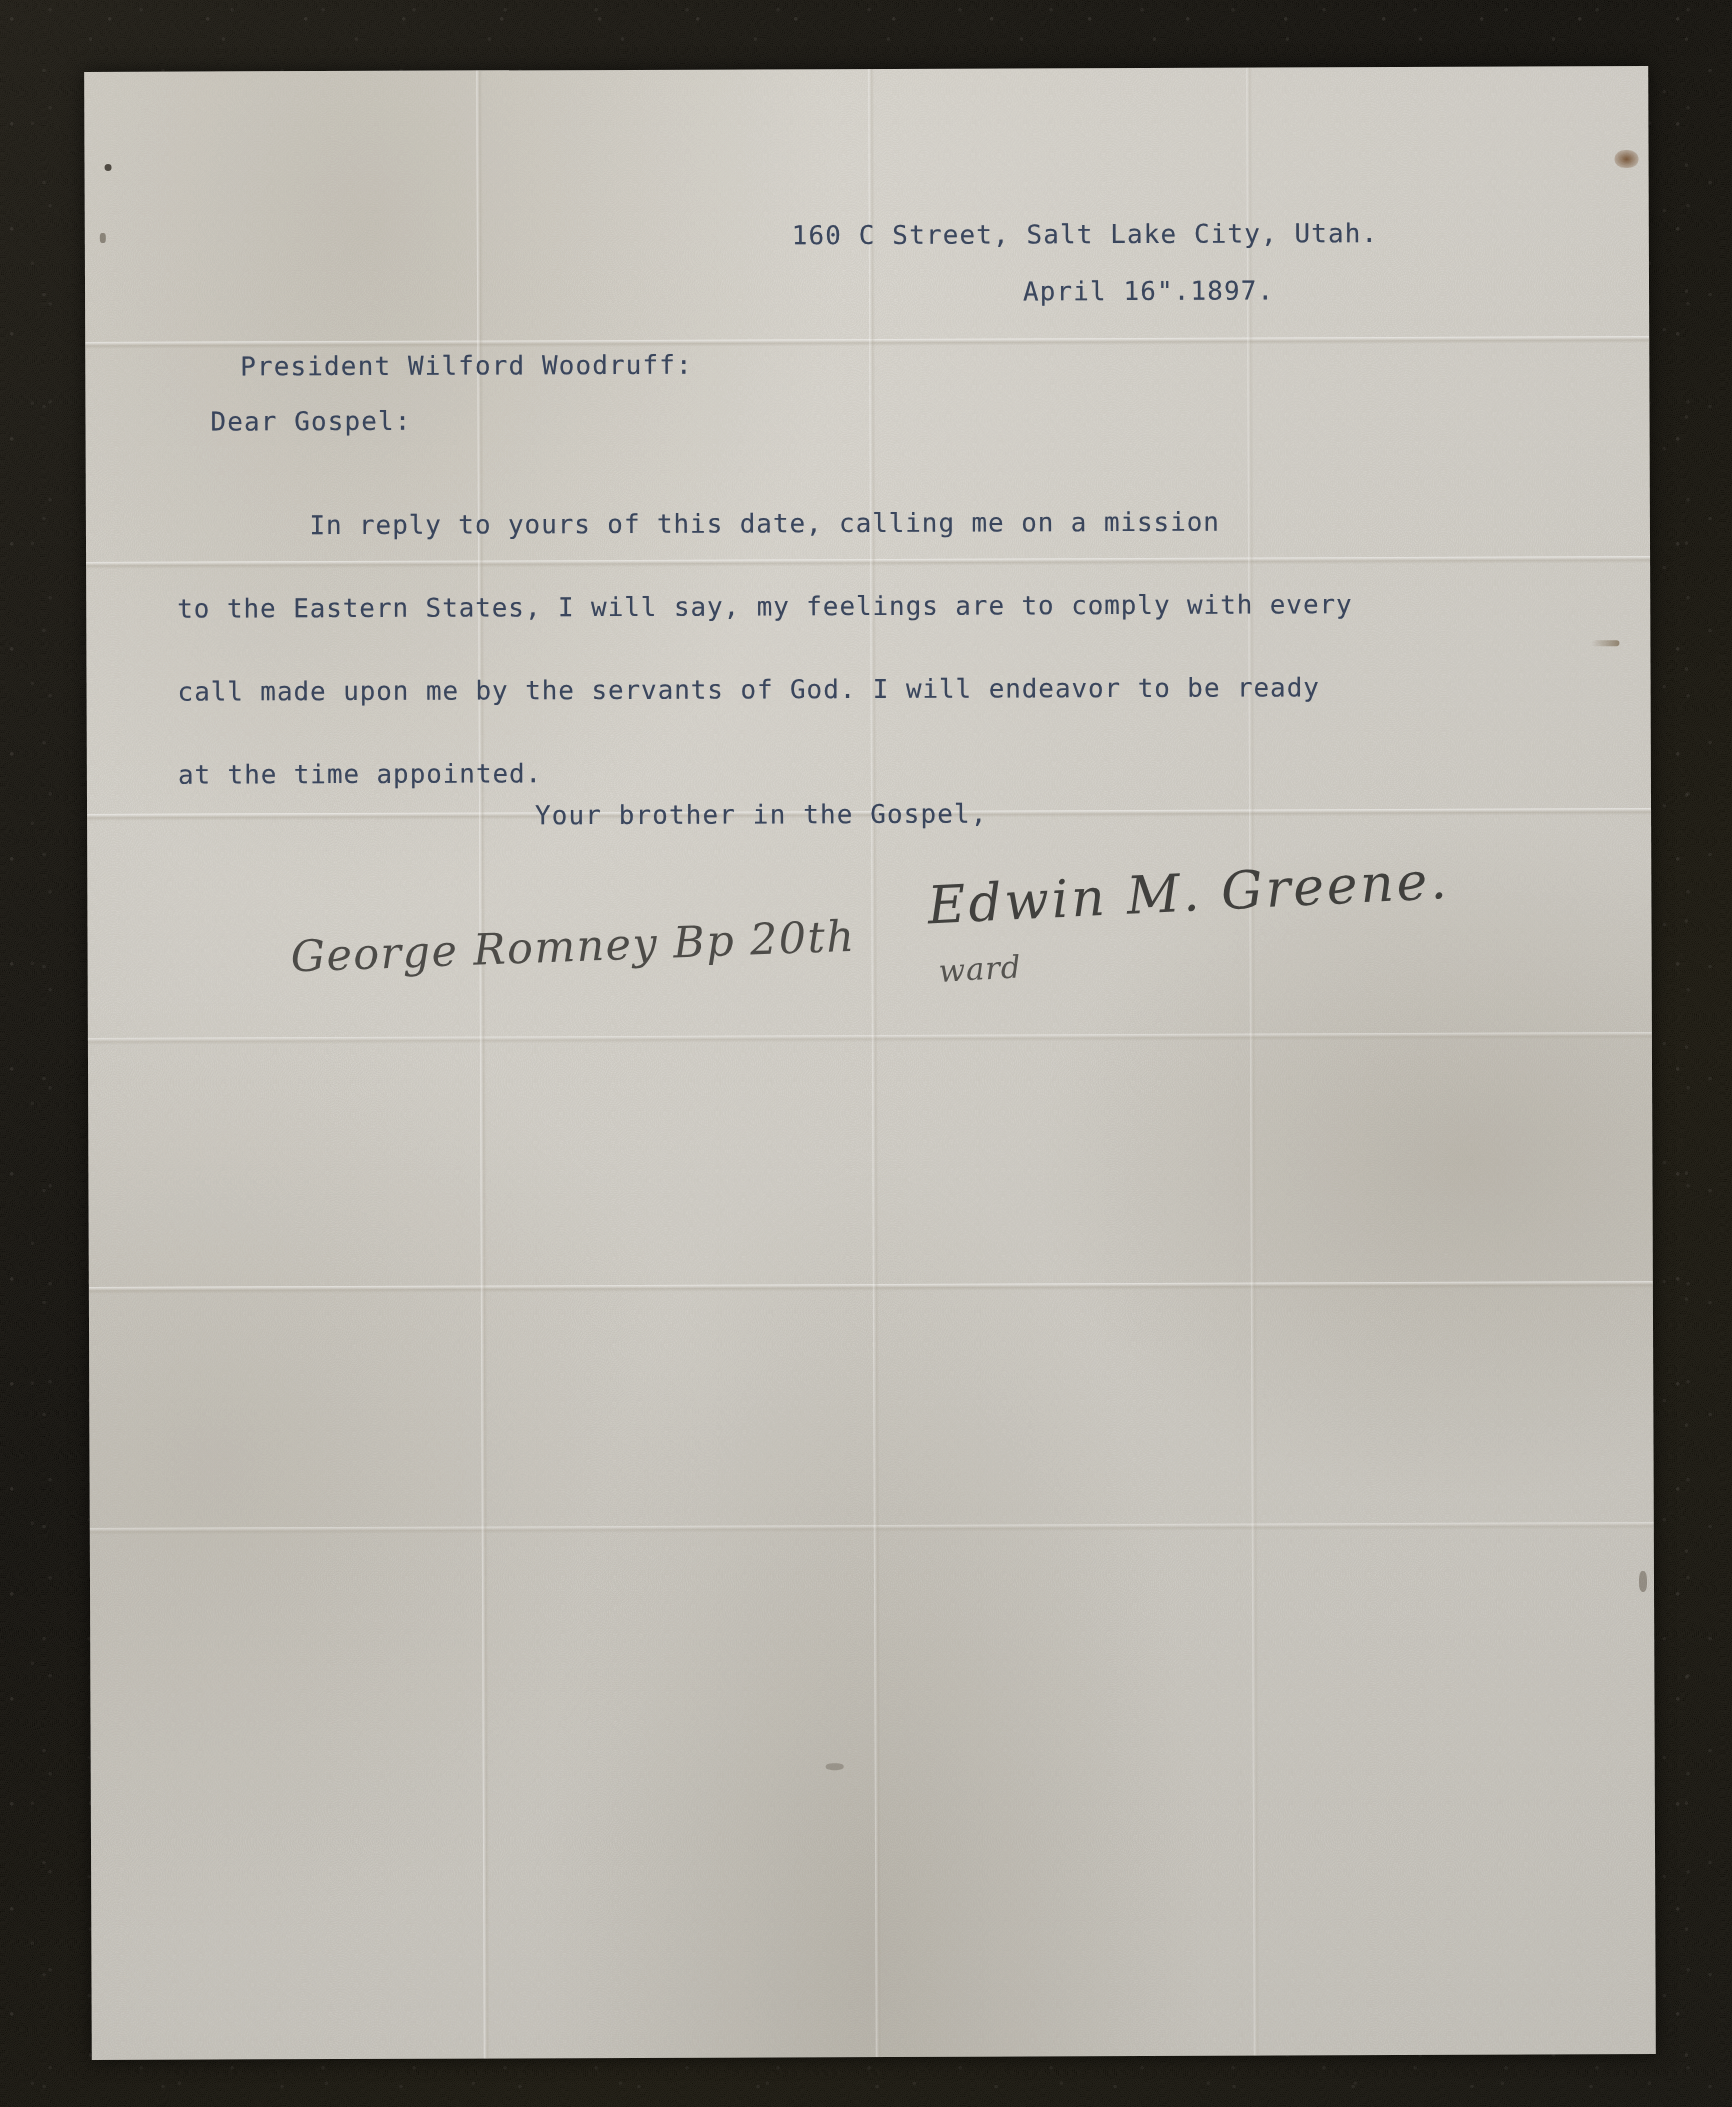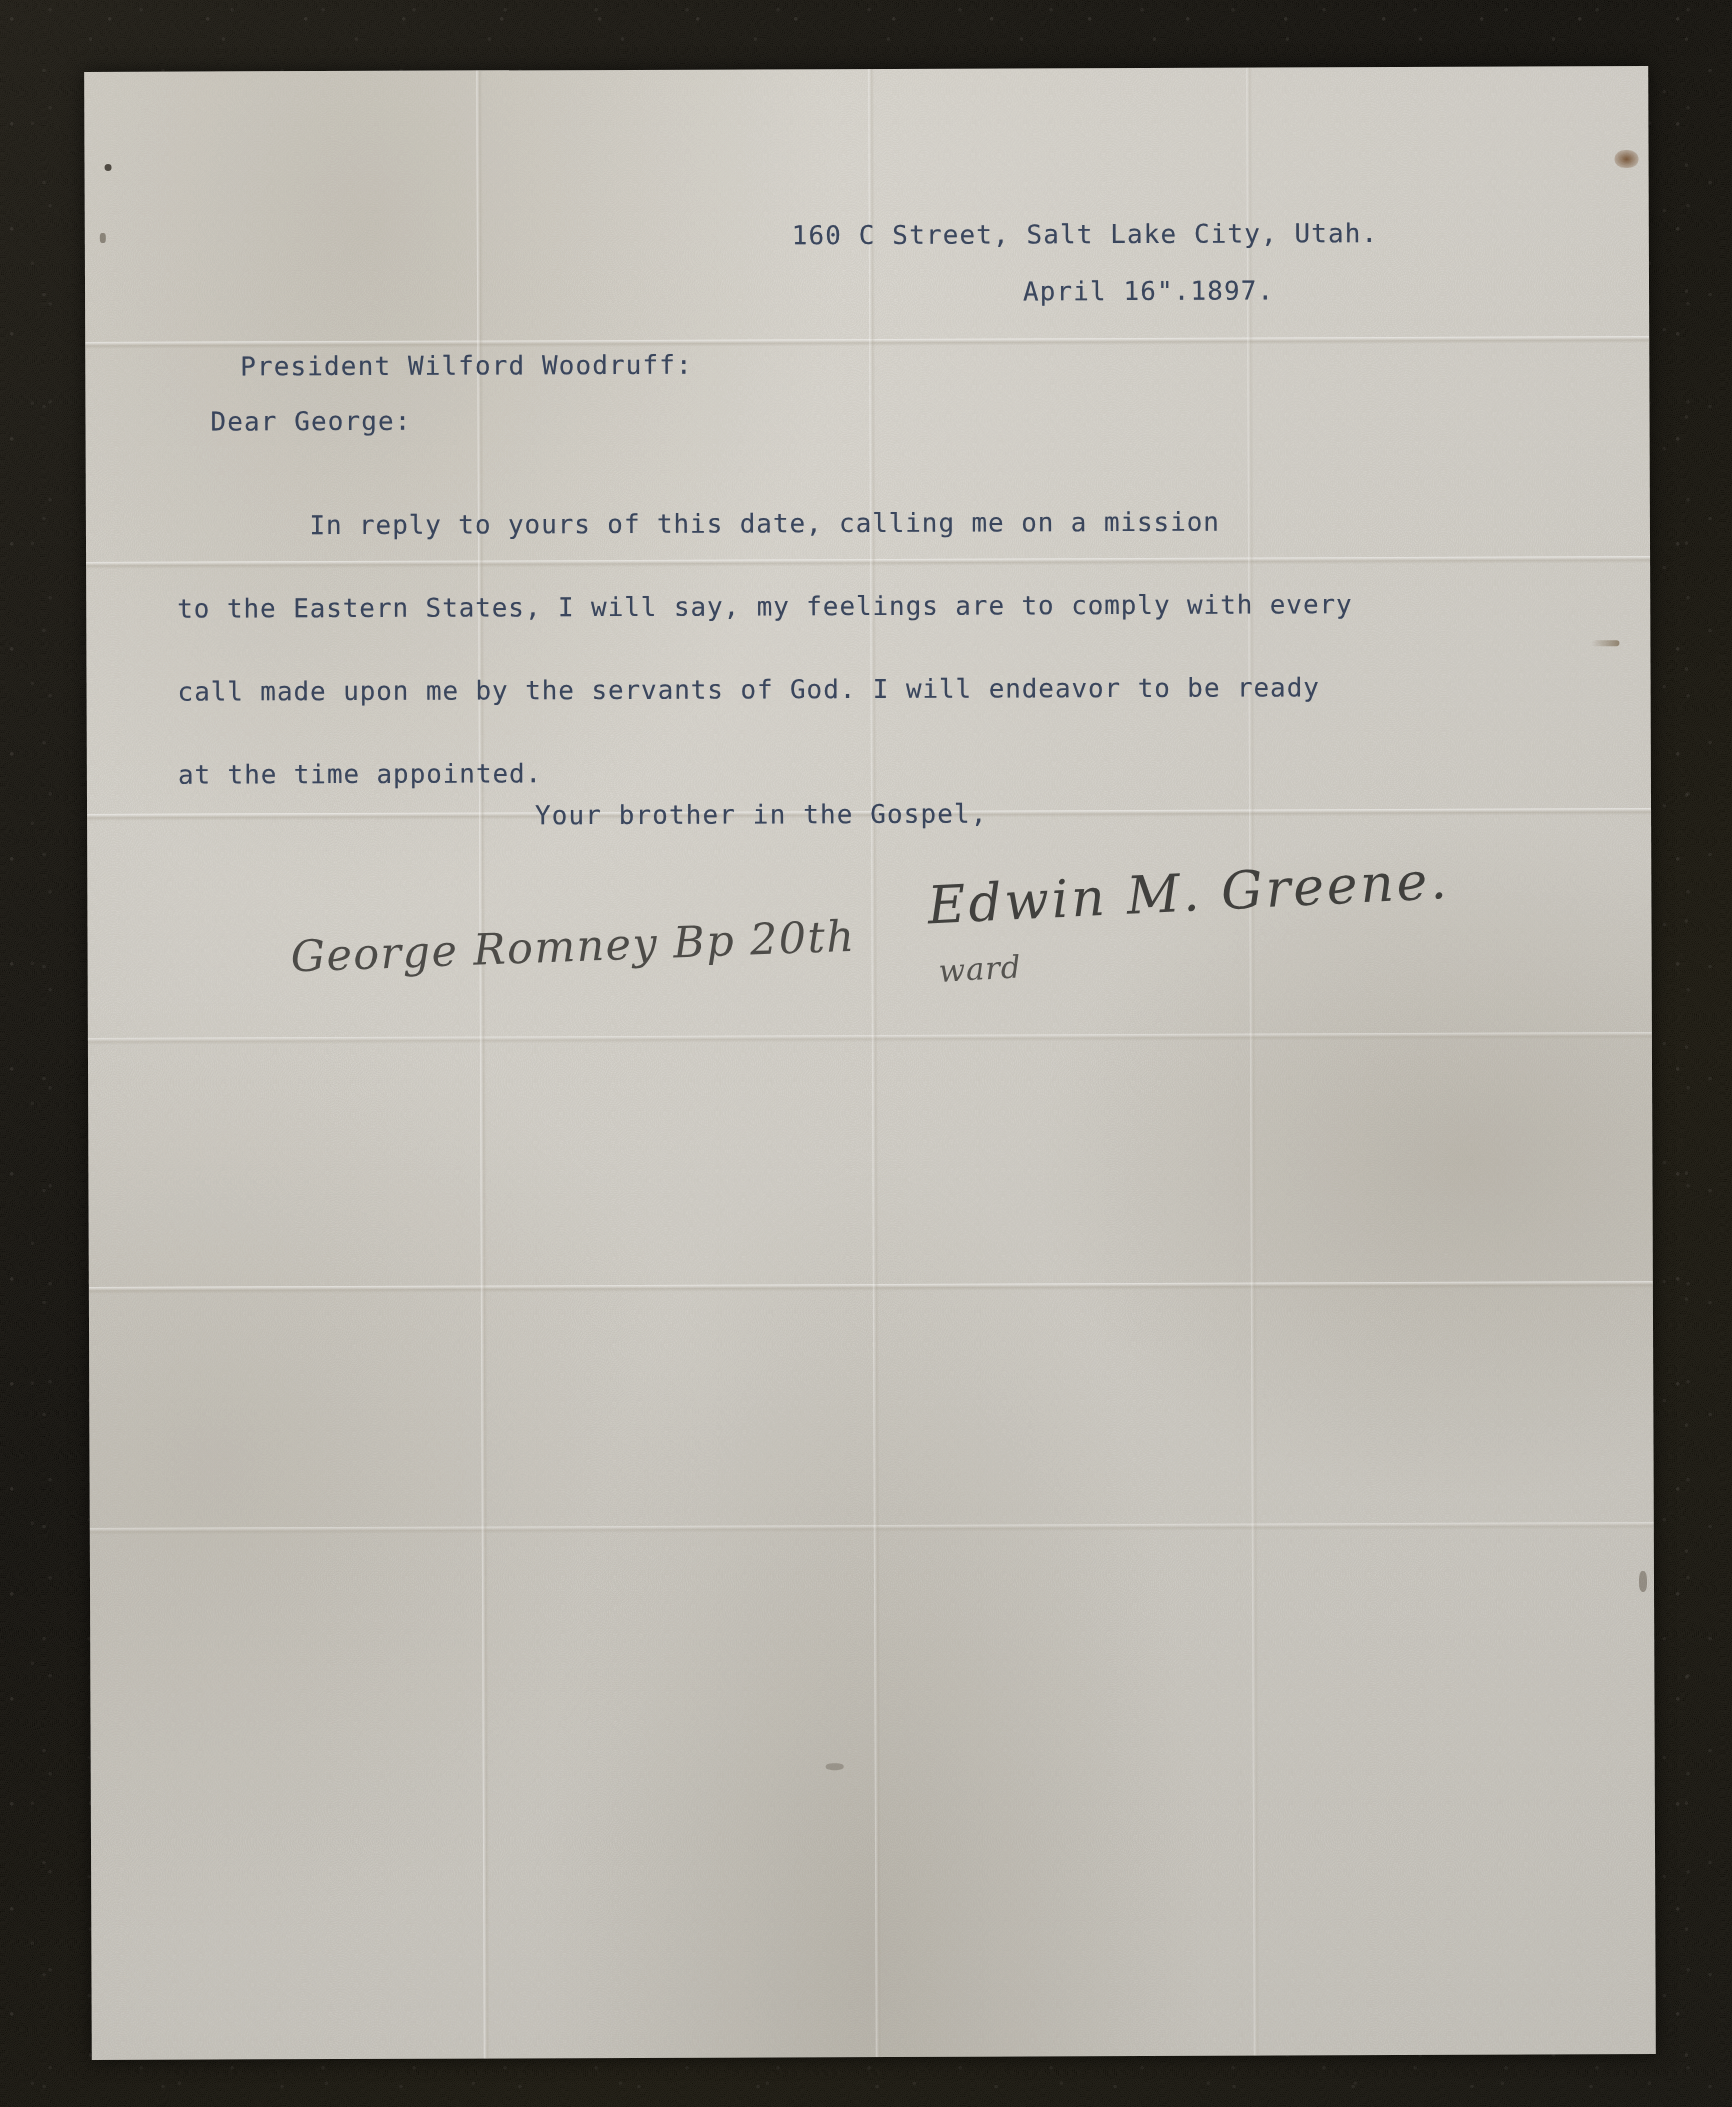--- a/index.html
+++ b/index.html
@@ -199,21 +199,21 @@
   <div class="stain s4"></div>
   <div class="stain s5"></div>
   <div class="stain s6"></div>
 
   <div class="typed addr">160 C Street, Salt Lake City, Utah.</div>
 
   <div class="typed date">April 16".1897.</div>
 
   <div class="typed salutation">President Wilford Woodruff:</div>
 
-  <div class="typed dear">Dear George:</div>
+  <div class="typed dear">Dear Gospel:</div>
 
   <div class="body-p">
     <div class="body-line">        In reply to yours of this date, calling me on a mission</div>
     <div class="body-line">to the Eastern States, I will say, my feelings are to comply with every</div>
     <div class="body-line">call made upon me by the servants of God. I will endeavor to be ready</div>
     <div class="body-line">at the time appointed.</div>
   </div>
 
   <div class="typed closing">Your brother in the Gospel,</div>
 

